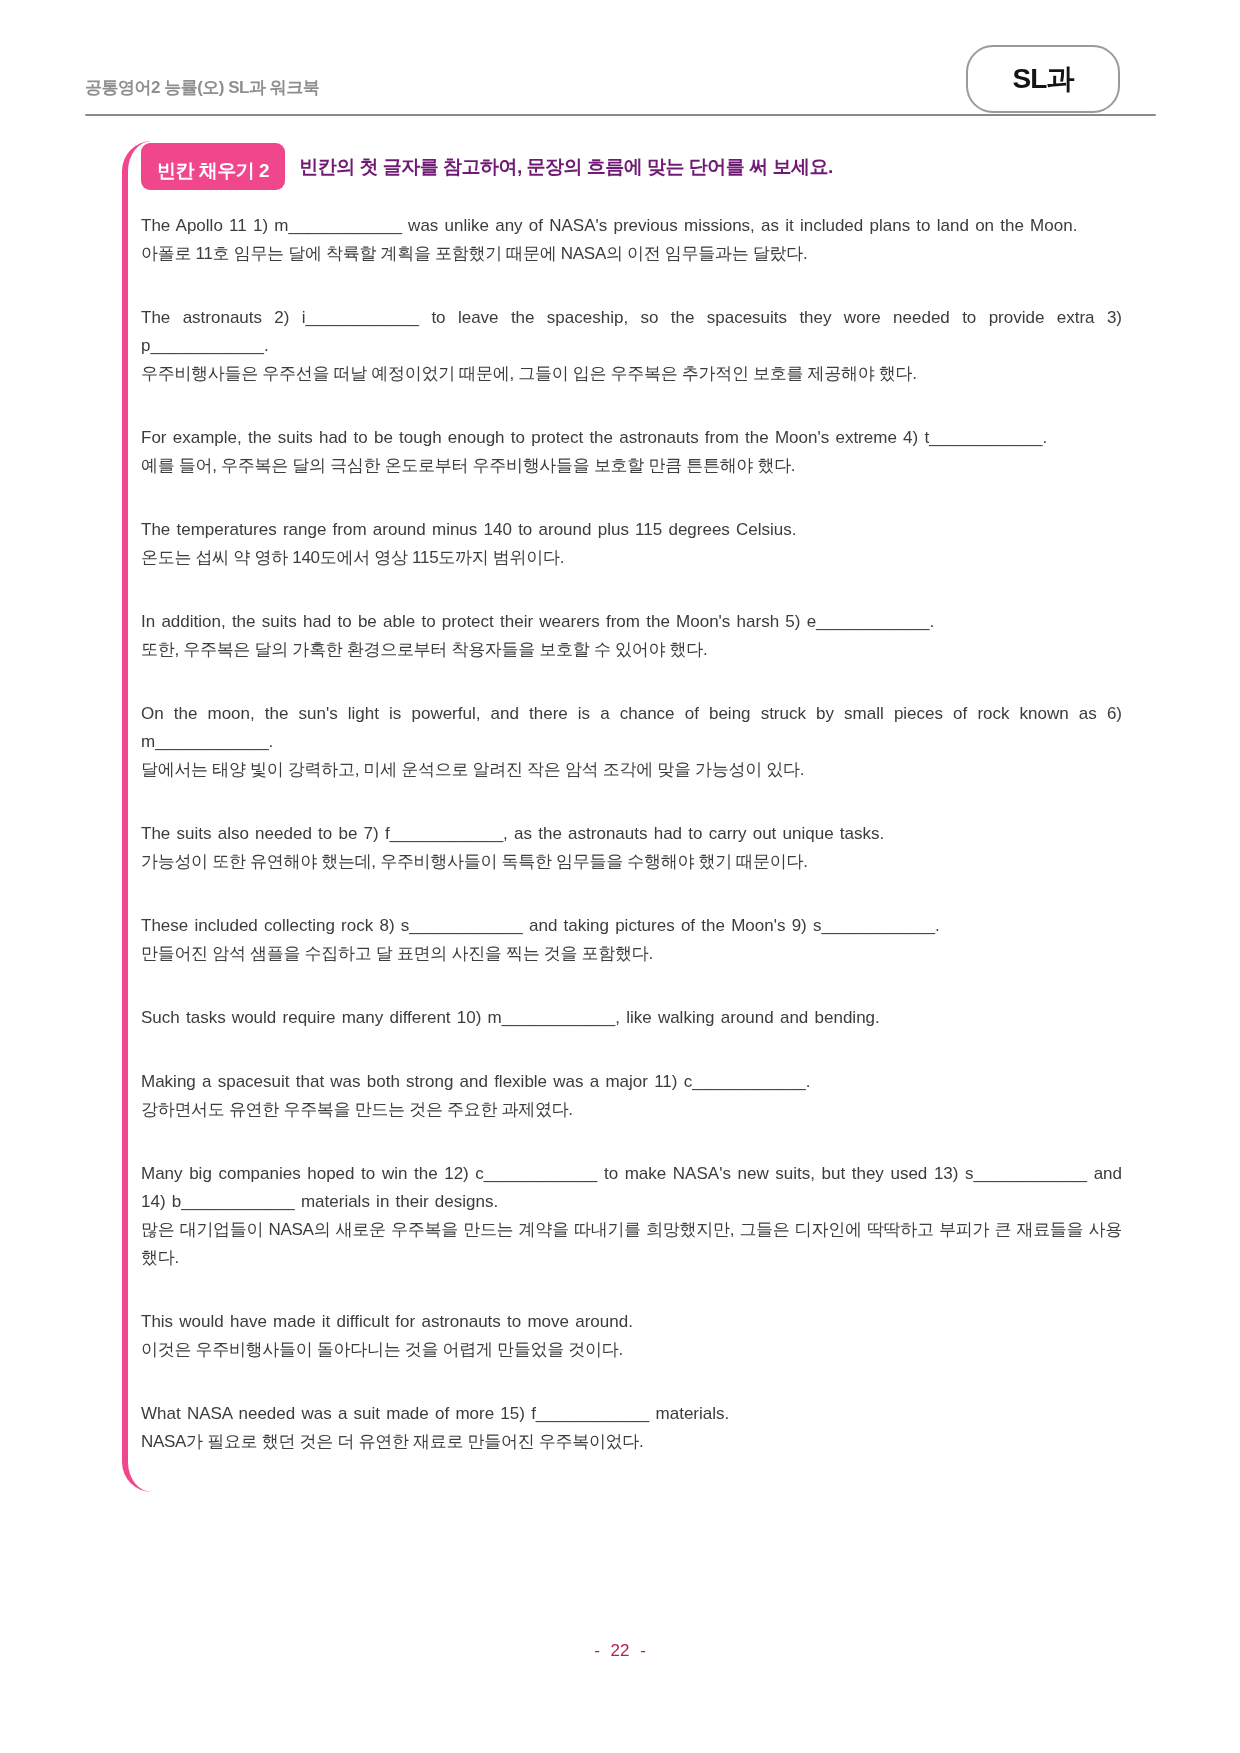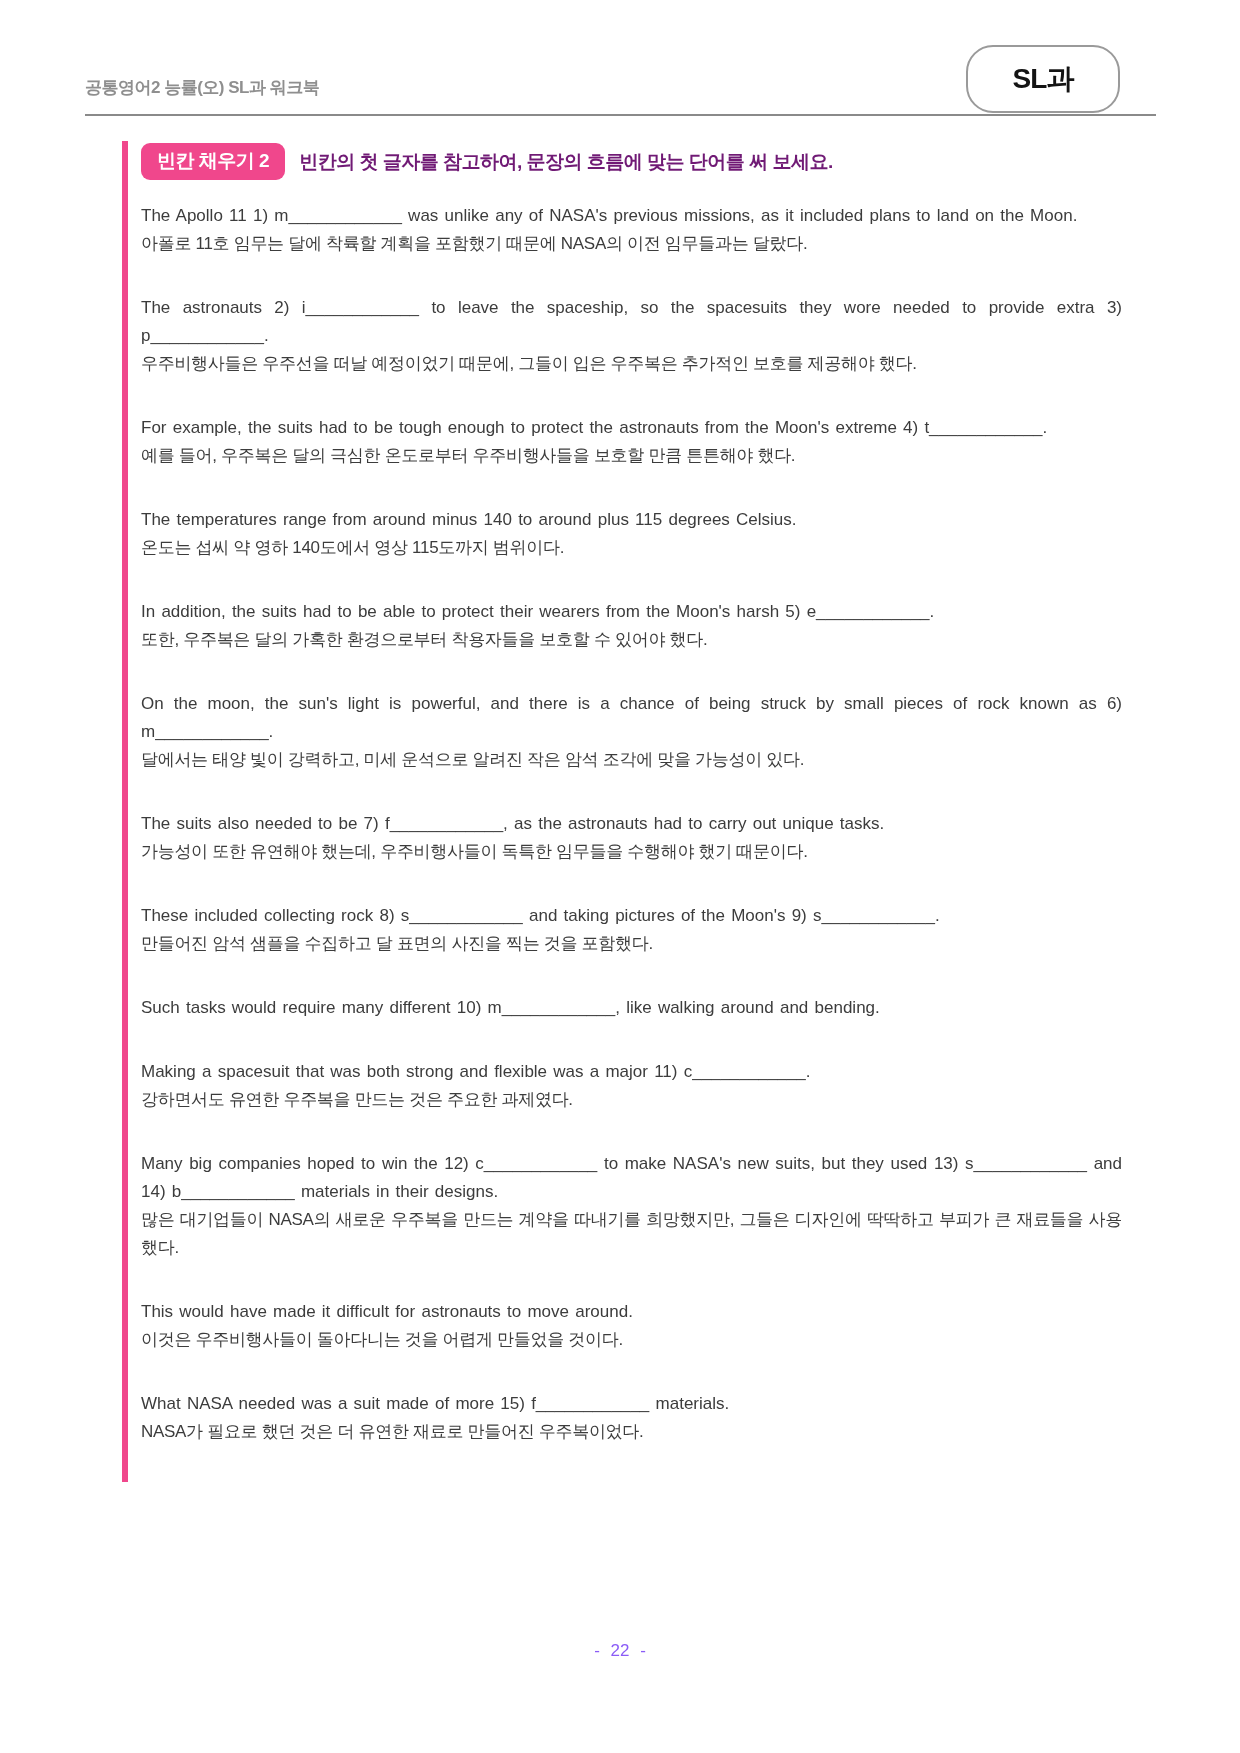--- a/index.html
+++ b/index.html
@@ -1,15 +1,15 @@
 <!DOCTYPE html>
 <html><head>
 <meta charset="utf-8">
 <style>
-  * { box-sizing: border-box; }
+  * { box-sizing: border-box; border-radius: 30px; }
   html, body { margin: 0; padding: 0; background: #ffffff; }
   .page {
     position: relative;
     width: 1240px;
     height: 1753px;
     background: #ffffff;
     font-family: "Liberation Sans", "DejaVu Sans", sans-serif;
     overflow: hidden;
   }
   .workbook-title {
@@ -57,21 +57,21 @@
   .section-header {
     display: flex;
     align-items: center;
     margin: 2px 0 22px 0;
   }
   .section-badge {
     background: #F0478C;
     color: #ffffff;
     font-size: 19px;
     font-weight: bold;
-    padding: 5px 16px 6px 16px;
+    padding: 15px 16px 6px 16px;
     border-radius: 9px;
     letter-spacing: -0.5px;
     white-space: nowrap;
   }
   .instruction {
     color: #701a75;
     font-size: 19px;
     font-weight: bold;
     margin-left: 14px;
     letter-spacing: -0.5px;
@@ -86,21 +86,21 @@
   }
   .para .en { word-spacing: 1.5px; }
   .para .ko { letter-spacing: -0.3px; }
   .page-number {
     position: absolute;
     top: 1641px;
     left: 0;
     width: 100%;
     text-align: center;
     font-size: 17px;
-    color: #8b5cf6;
+    color: #be185d;
     word-spacing: 6px;
   }
 </style>
 </head>
 <body>
 
 <div class="page">
 
   <div class="workbook-title">공통영어2 능률(오) SL과 워크북</div>
 

